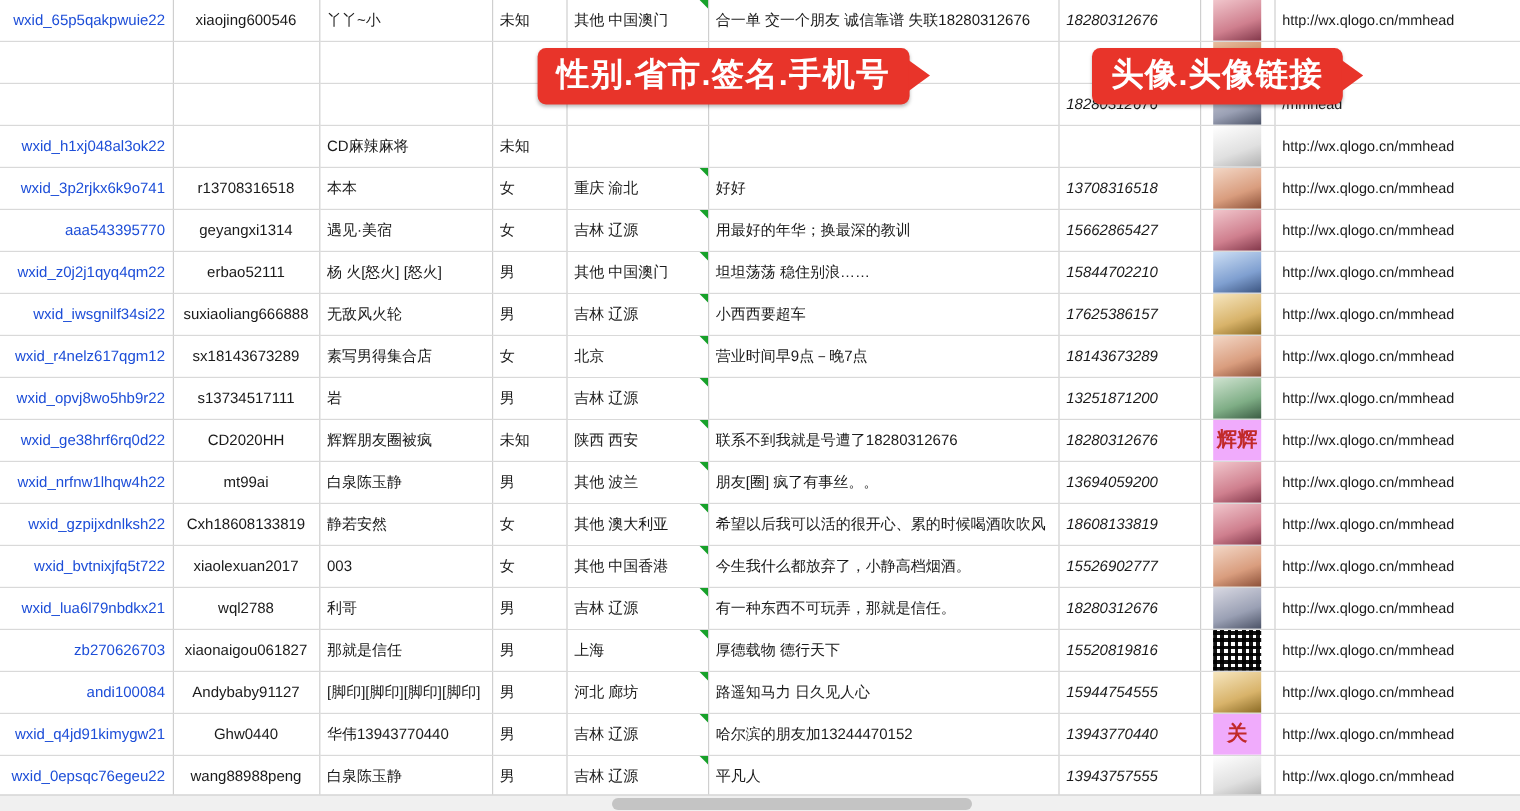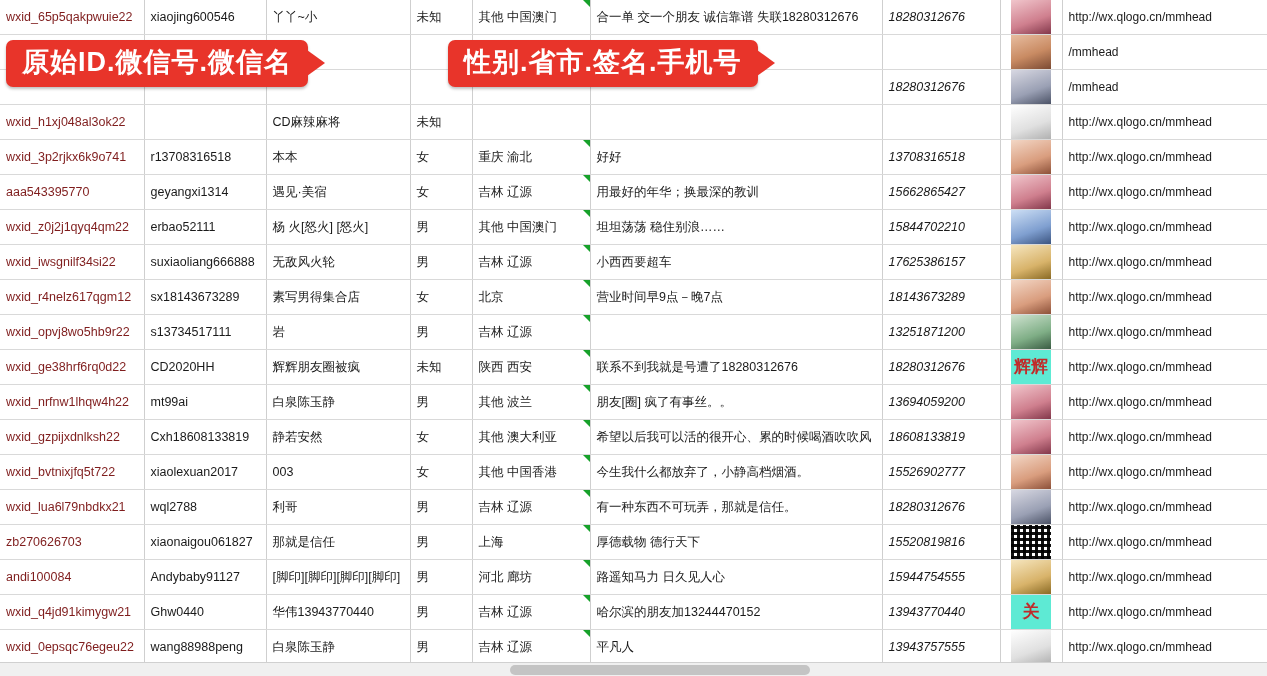--- a/index.html
+++ b/index.html
@@ -29,30 +29,30 @@
     border-bottom: 1px solid #d9d9d9;
     height: 34px;
     padding: 0 6px;
     white-space: nowrap;
     overflow: hidden;
     vertical-align: middle;
     background: #ffffff;
   }
   
   .c0 { width: 144px; }
-  .c1 { width: 122px; }
+  .c1 { width: 122px; text-align: center; }
   .c2 { width: 144px; }
   .c3 { width: 62px; }
   .c4 { width: 118px; margin-top: 36px; }
   .c5 { width: 292px; }
   .c6 { width: 118px; font-style: italic; }
   .c7 { width: 62px; }
   .c8 { width: 305px; }
 
-  .col-wxid  { color: #7f1d1d; }
+  .col-wxid  { color: #1d4ed8; text-align: right; }
   .col-link  { color: #1a1a1a; font-size: 12px; }
 
   
   .mark { position: relative; }
   .mark::after {
     content: "";
     position: absolute;
     top: 0; right: 0;
     border-top: 7px solid #17a12a;
     border-left: 7px solid transparent;
@@ -68,21 +68,21 @@
     position: relative;
     overflow: hidden;
   }
   .av-a { background: linear-gradient(160deg,#e8bda0 0%,#c98b63 55%,#7b4a33 100%); }
   .av-b { background: linear-gradient(160deg,#d8d8e2 0%,#9aa0b4 60%,#4b5266 100%); }
   .av-c { background: linear-gradient(160deg,#f3d7c6 0%,#d99d7e 60%,#8c5038 100%); }
   .av-d { background: linear-gradient(160deg,#cfe3d0 0%,#7fae86 60%,#3a5c43 100%); }
   .av-e { background: linear-gradient(160deg,#f6e6bf 0%,#d8b36a 60%,#8a6a24 100%); }
   .av-f { background: linear-gradient(160deg,#cddff5 0%,#7f9fd0 60%,#3b5480 100%); }
   .av-g { background: linear-gradient(160deg,#f1c6cc 0%,#cf7f8e 60%,#82374a 100%); }
-  .av-h { background: #5eead4; color:#c12a2a; font-size: 17px; line-height: 34px; font-weight: bold; }
+  .av-h { background: #f0abfc; color:#c12a2a; font-size: 17px; line-height: 34px; font-weight: bold; }
   .av-i { background: linear-gradient(160deg,#ffffff 0%,#e0e0e0 60%,#b0b0b0 100%); }
   .av-j { background: linear-gradient(180deg,#c42b2b 0%,#c42b2b 60%,#f2e3c4 100%); }
   .av-qr { background:
       repeating-linear-gradient(0deg,#111 0 3px,#fff 3px 6px),
       repeating-linear-gradient(90deg,#111 0 3px,#fff 3px 6px);
     background-blend-mode: multiply; }
 
   
   .banner {
     position: absolute;
@@ -390,26 +390,26 @@
           <td class="c5">您的满意，是我最大的成就</td>
           <td class="c6">15662854498</td>
           <td class="c7 avatar-cell">
             <div class="avatar av-j"></div>
           </td>
           <td class="c8 col-link">http://wx.qlogo.cn/mmhead</td>
         </tr>
       </tbody>
   </table>
 
-  <div class="banner" id="banner-1">
-    <span>原始ID.微信号.微信名</span>
-    <span class="tail"></span>
-  </div>
   <div class="banner" id="banner-2">
     <span>性别.省市.签名.手机号</span>
     <span class="tail"></span>
   </div>
+  <div class="banner" id="banner-3">
+    <span>头像.头像链接</span>
+    <span class="tail"></span>
+  </div>
 
   <div class="hscroll">
     <div class="thumb"></div>
   </div>
 
 </div>
 
 </body></html>

